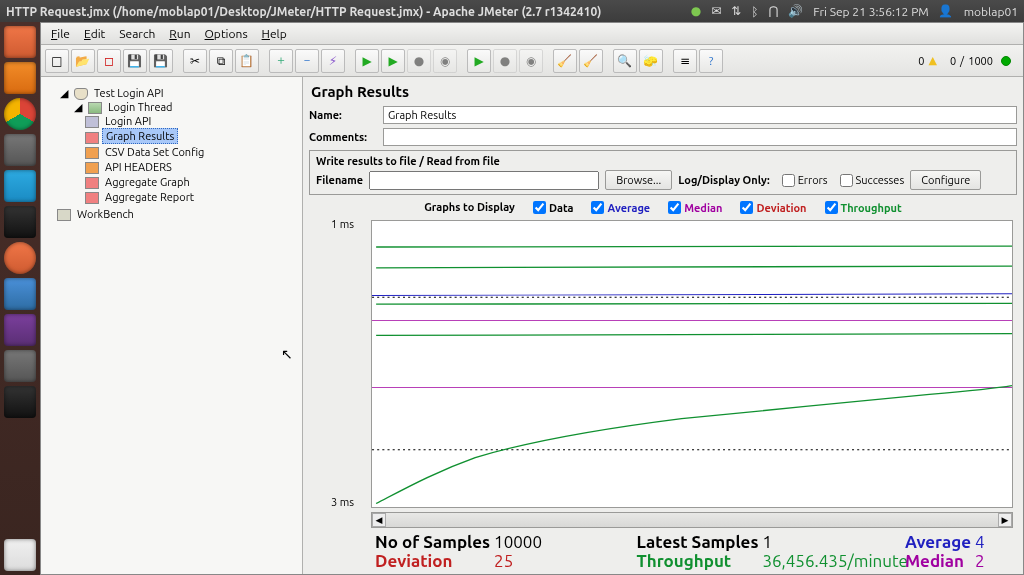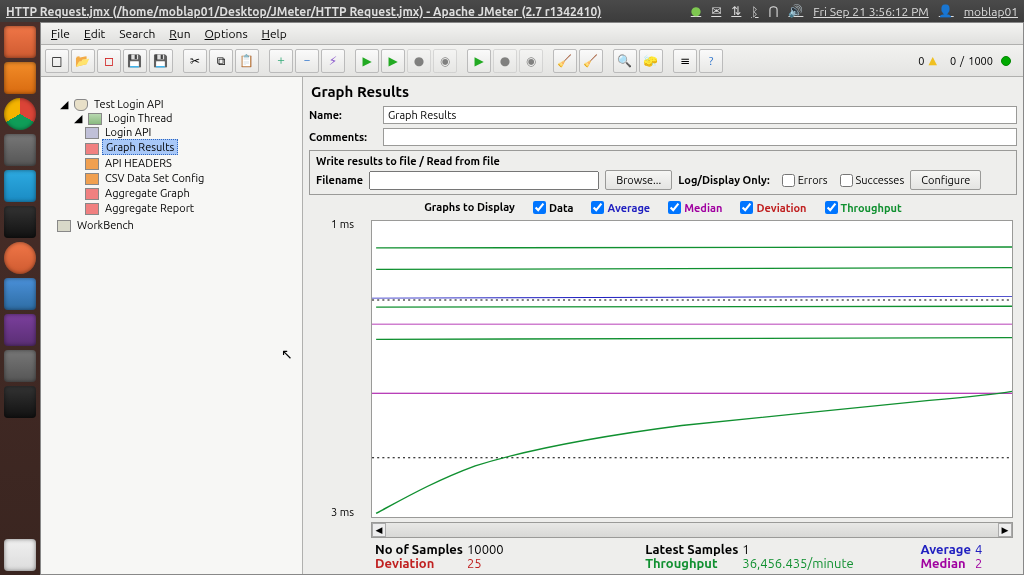--- a/index.html
+++ b/index.html
@@ -1,19 +1,19 @@
 <!DOCTYPE html>
 <html><head>
 <meta charset="utf-8">
 <style>
 * { box-sizing: border-box; margin: 0; padding: 0; font-family: Ubuntu, "DejaVu Sans", Arial, sans-serif; }
 body { width: 1024px; height: 575px; overflow: hidden; background: #eee; font-size: 11px; }
 
 
-.ubuntu-panel { height: 22px; background: linear-gradient(#4a4a4a,#3c3c3c); color: #ddd; display: flex; align-items: center; padding: 0 6px; font-size: 12px; text-decoration: underline; }
+.ubuntu-panel { height: 22px; background: linear-gradient(#4a4a4a,#3c3c3c); color: #ddd; display: flex; align-items: center; padding: 0 6px; font-size: 12px; }
 .ubuntu-panel .title { font-weight: bold; flex: 1; }
 .ubuntu-panel .tray { display: flex; gap: 10px; align-items: center; }
 .ubuntu-panel .tray span { font-size: 12px; }
 
 
 .desk { display:flex; height: calc(575px - 22px); }
 .launcher { width: 40px; background: linear-gradient(#4a2f2a,#3a2520); display:flex; flex-direction:column; padding:4px 2px; gap:4px; align-items:center; }
 .launcher .licon { width:32px; height:32px; border-radius:4px; background:#6b5a50; box-shadow: inset 0 0 4px rgba(0,0,0,.5); }
 .licon.orange{background:linear-gradient(#f07647,#cf5b31);}
 .licon.blue{background:linear-gradient(#4a90d9,#2e6da4);}
@@ -35,21 +35,21 @@
 .tbtn { width:24px; height:24px; border:1px solid #bbb; background:linear-gradient(#fafafa,#e8e8e6); border-radius:2px; display:flex; align-items:center; justify-content:center; font-size:12px; }
 .tbtn.dis { opacity:.45; }
 .tsep { width:6px; }
 .toolbar .spacer { flex:1; }
 .counter { font-size:11px; display:flex; gap:4px; align-items:center; padding-right:8px;}
 .counter .warn{color:#000;}
 .warn-tri{color:#f0c020;}
 
 
 .body { flex:1; display:flex; min-height:0; }
-.tree { width:262px; border-right:1px solid #b0b0ae; padding:20px 2px; overflow:auto; background:#f7f7f5; }
+.tree { width:262px; border-right:1px solid #b0b0ae; padding:9px 2px; overflow:auto; background:#f7f7f5; }
 .tree ul { list-style:none; padding-left:14px; }
 .tree li { padding:1px 0; white-space:nowrap; }
 .tree li > span { padding:1px 3px; }
 .tree .hl > span.lbl { background:#a8c8f8; border:1px dotted #3068c0; }
 .nic { display:inline-block; width:14px; height:12px; vertical-align:middle; margin-right:3px; border:1px solid #888; background:#ddd; }
 .nic.flask{background:#e8e0c8; border-radius:3px 3px 6px 6px;}
 .nic.thread{background:linear-gradient(#b8d8b0,#8aba80);}
 .nic.sampler{background:#c0c0d8;}
 .nic.listener{background:#f08080;}
 .nic.csv{background:#f0a050;}
@@ -77,21 +77,21 @@
 
 .chartwrap { flex:1; position:relative; margin:0 6px 0 6px; min-height:0; }
 .ylabel { position:absolute; left:22px; font-size:11px; }
 .chartarea { position:absolute; left:62px; right:4px; top:2px; bottom:22px; background:#fff; border:1px solid #9a9a98; overflow:hidden; }
 .scrollbar-h { position:absolute; left:62px; right:4px; bottom:2px; height:16px; background:linear-gradient(#e8e8e6,#d8d8d6); border:1px solid #9a9a98; display:flex; align-items:center; }
 .sb-arrow{width:14px; height:14px; border:1px solid #aaa; background:#eee; text-align:center; font-size:9px; line-height:12px;}
 .sb-track{flex:1;}
 
 svg.chartsvg{width:100%; height:100%; display:block;}
 
-.stats { display:grid; grid-template-columns: auto 50px 1fr auto 50px 1fr auto 40px; padding:2px 8px 4px 72px; font-size:13px; column-gap:4px; }
+.stats { display:grid; grid-template-columns: auto 50px 1fr auto 50px 1fr auto 40px; padding:2px 8px 4px 72px; font-size:17px; column-gap:4px; }
 .stats .k{font-weight:bold;}
 .stats .v{}
 .stats .blue{color:#2020c0;}
 .stats .purple{color:#a000a0;}
 .stats .red{color:#c02020;}
 .stats .green{color:#109030;}
 
 .cursor-fake{position:absolute; left:281px; top:346px; font-size:14px; color:#000; pointer-events:none;}
 </style>
 </head>
@@ -185,22 +185,22 @@
     <div class="body">
 
       <div class="tree">
         <ul>
           <li><span>◢</span> <span class="nic flask"></span><span class="lbl">Test Login API</span>
             <ul>
               <li><span>◢</span> <span class="nic thread"></span><span class="lbl">Login Thread</span>
                 <ul>
                   <li><span class="nic sampler"></span><span class="lbl">Login API</span></li>
                   <li class="hl"><span class="nic listener"></span><span class="lbl">Graph Results</span></li>
+                  <li><span class="nic csv"></span><span class="lbl">CSV Data Set Config</span></li>
                   <li><span class="nic csv"></span><span class="lbl">API HEADERS</span></li>
-                  <li><span class="nic csv"></span><span class="lbl">CSV Data Set Config</span></li>
                   <li><span class="nic listener"></span><span class="lbl">Aggregate Graph</span></li>
                   <li><span class="nic listener"></span><span class="lbl">Aggregate Report</span></li>
                 </ul>
               </li>
             </ul>
           </li>
           <li><span class="nic wb"></span><span class="lbl">WorkBench</span></li>
         </ul>
       </div>
 

